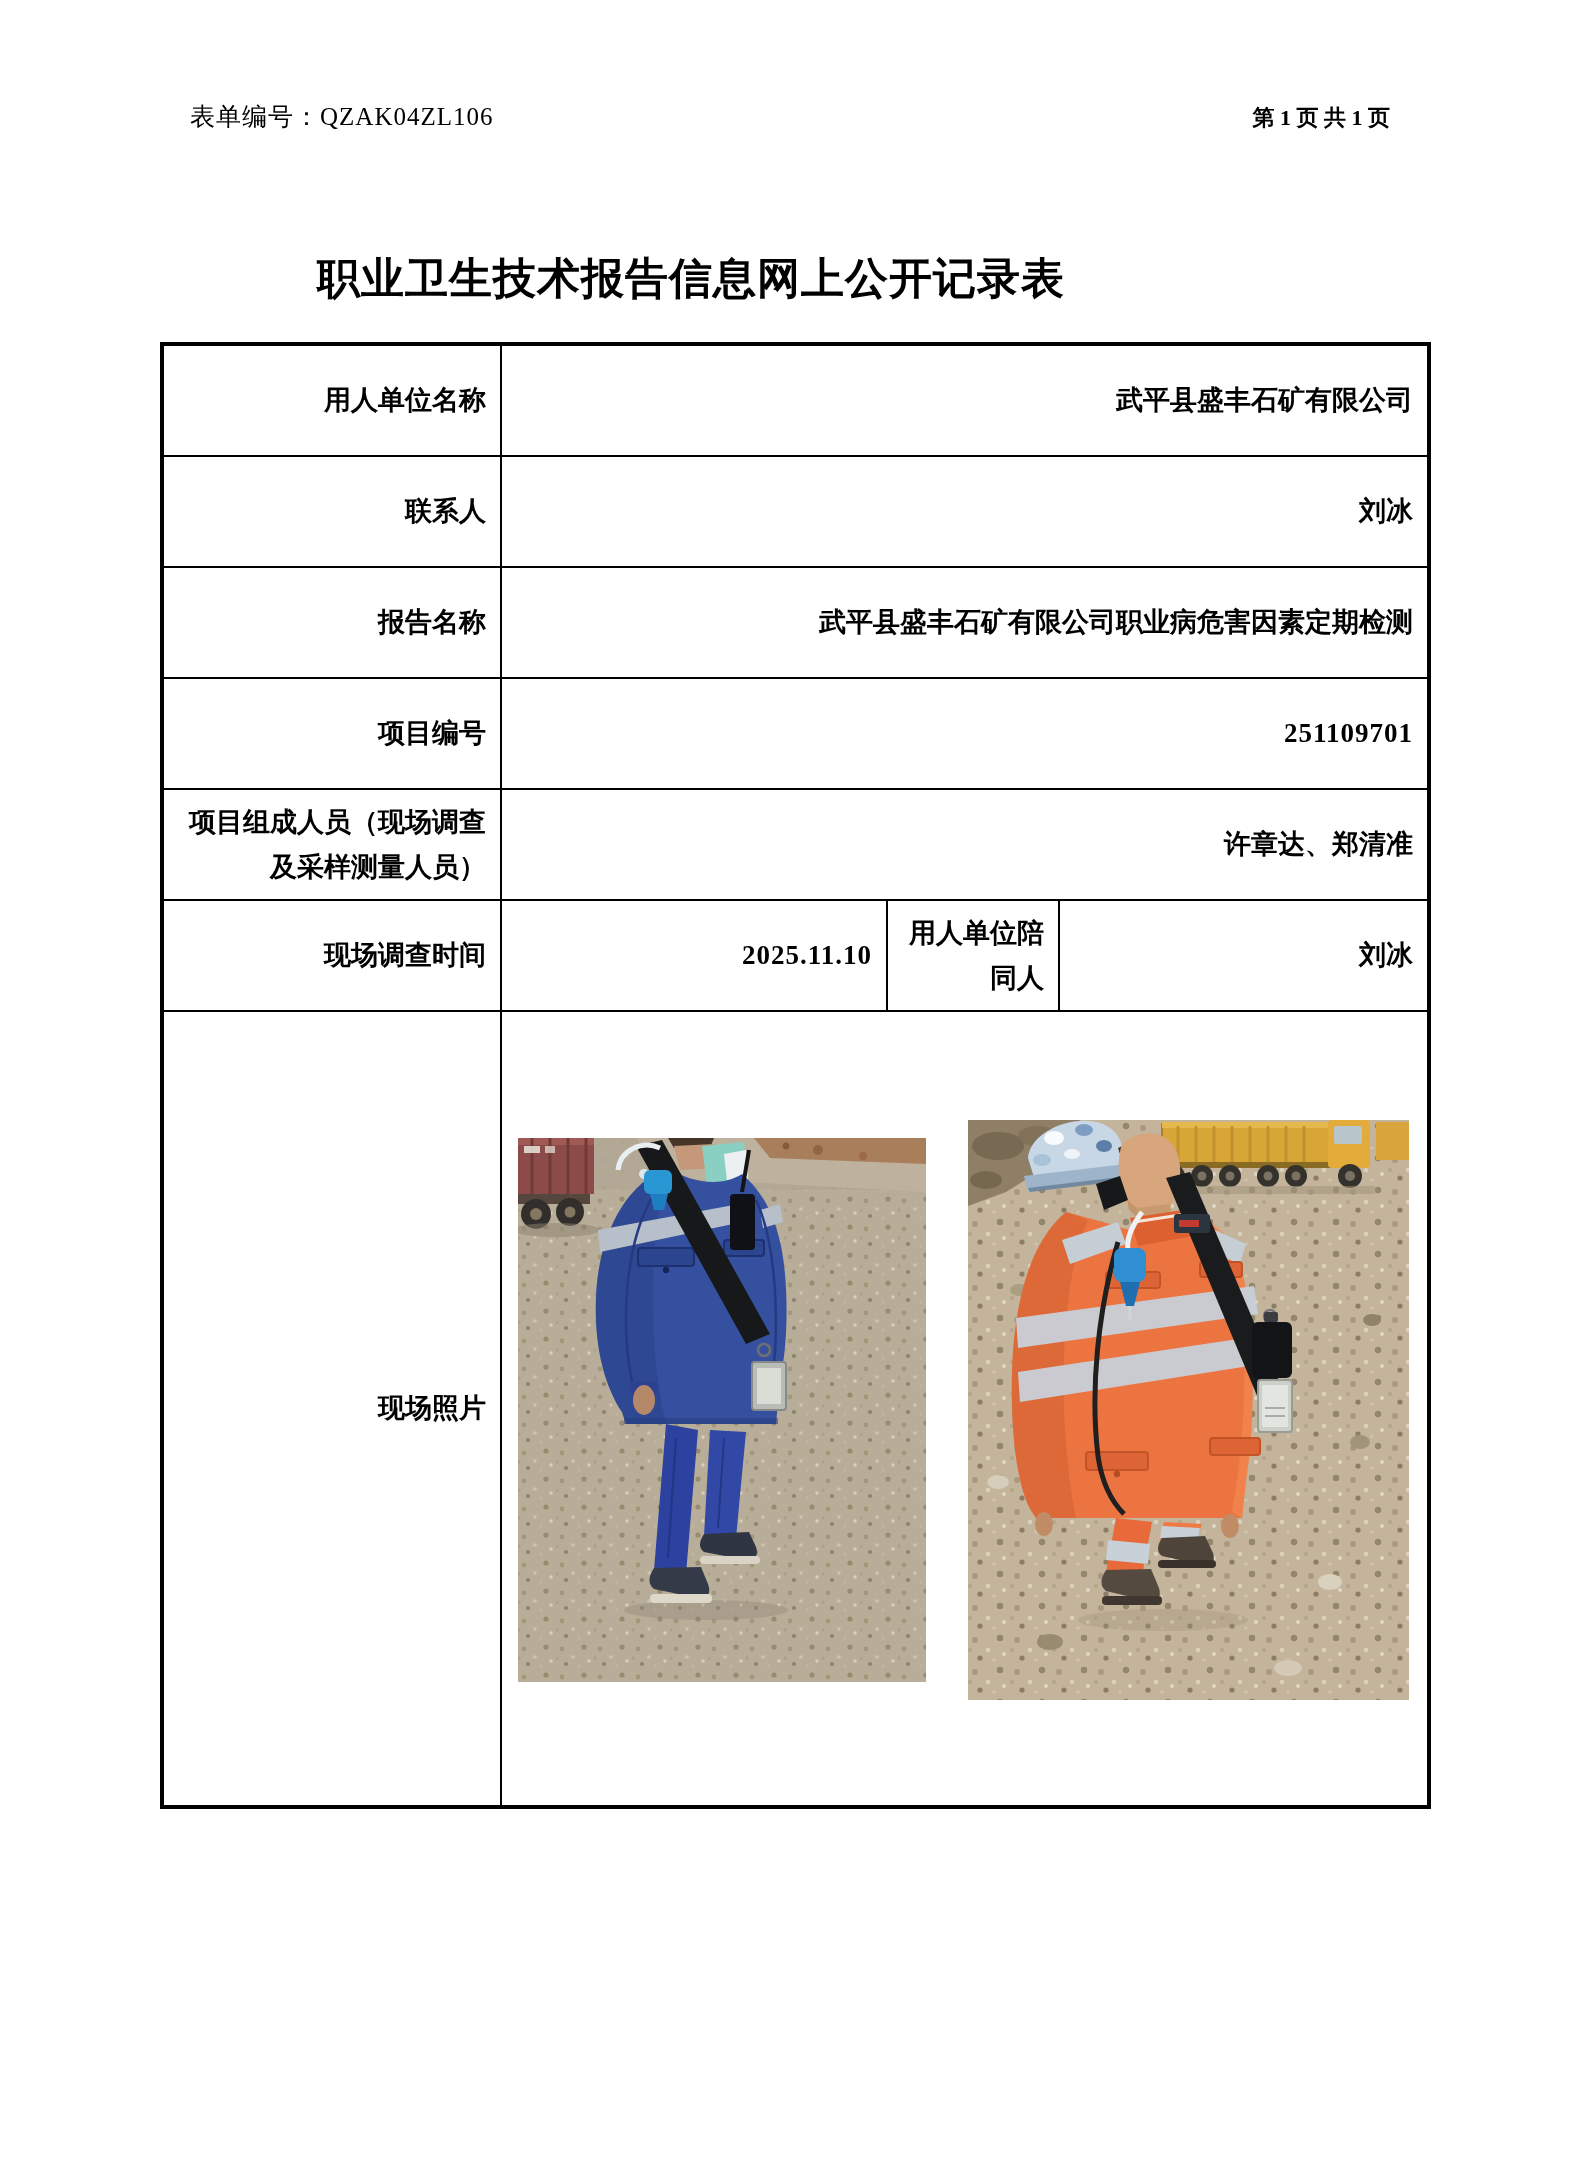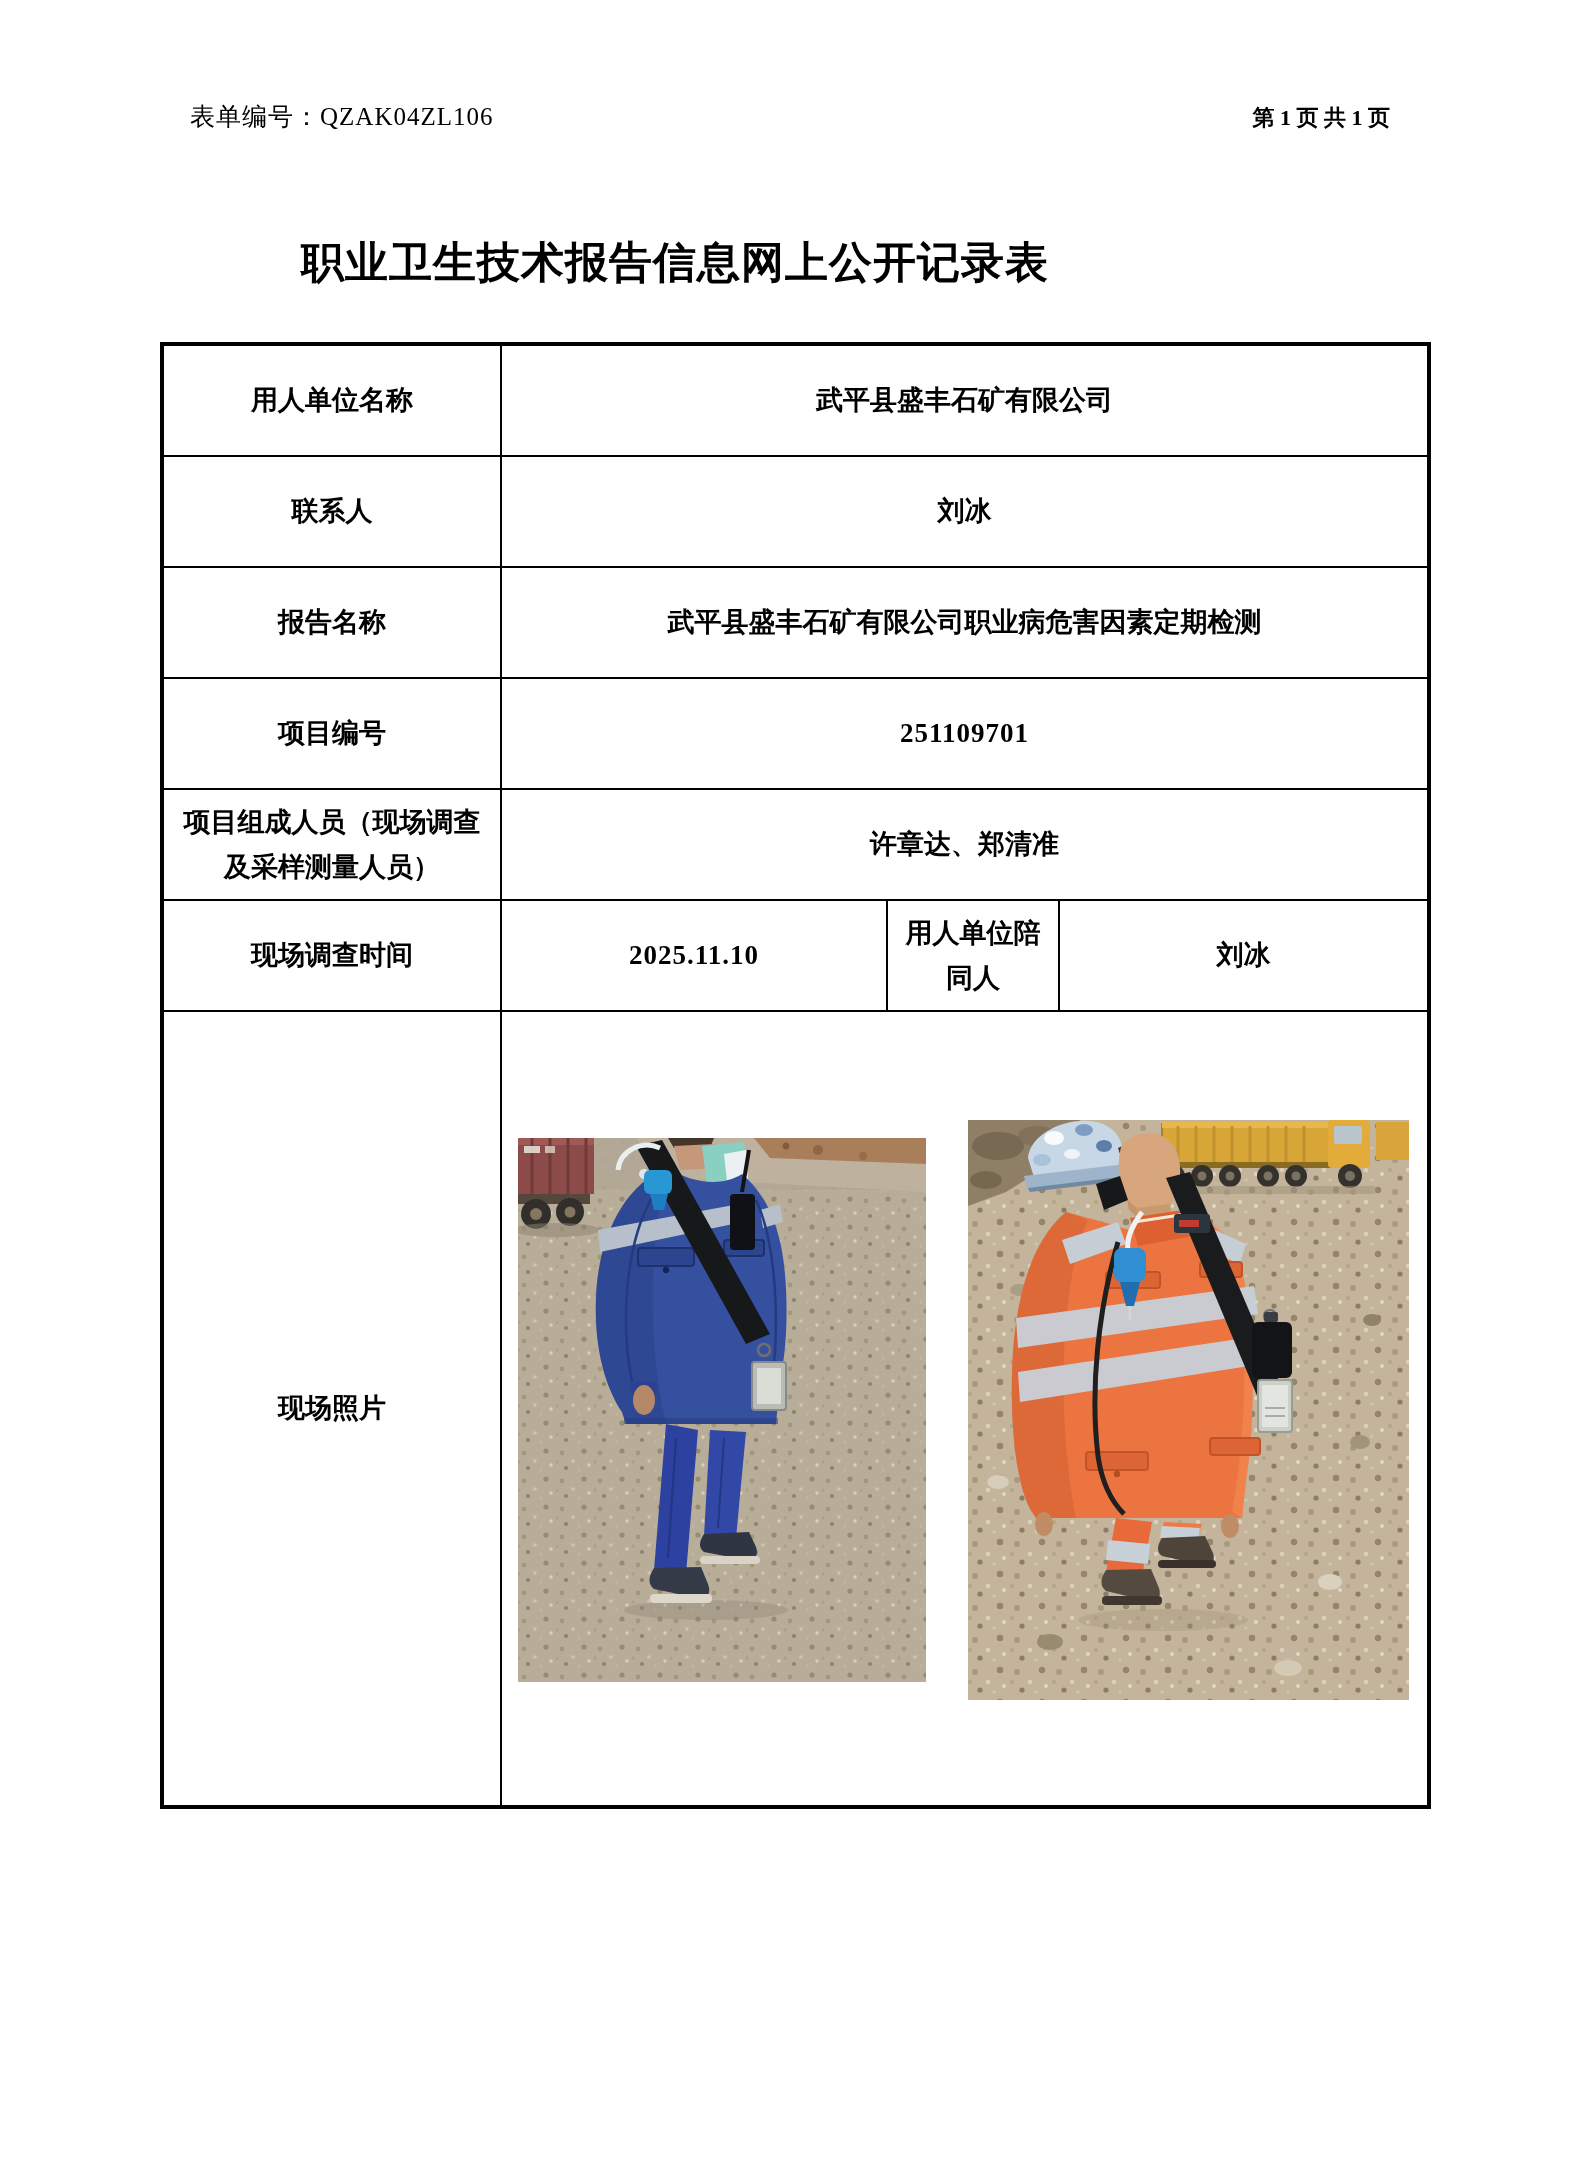--- a/index.html
+++ b/index.html
@@ -8,29 +8,29 @@
     font-family:"Liberation Serif","DejaVu Serif",serif;color:#000;
     overflow:hidden;
   }
   .doc-header-left{
     position:absolute;left:190px;top:100px;font-size:25px;letter-spacing:1px;text-align:right;
   }
   .doc-header-right{
     position:absolute;right:197px;top:103px;font-size:22px;font-weight:700;
   }
   .doc-title{
-    position:absolute;left:0;top:234px;width:1350px;margin:0;
+    position:absolute;left:0;top:234px;width:1350px;margin:16px;
     text-align:center;font-size:43px;font-weight:700;letter-spacing:1px;
   }
   table.record-table{
     position:absolute;left:160px;top:342px;width:1267px;
     border-collapse:collapse;table-layout:fixed;border:4px solid #000;
   }
   table.record-table td{
-    border:2px solid #000;text-align:center;vertical-align:middle;
+    border:2px solid #000;text-align:right;vertical-align:middle;
     font-size:27px;font-weight:700;padding:0 14px;line-height:1.65;
   }
   tr.r td{height:109px;}
   tr.photo-row td{height:793px;}
   td.num{font-size:28px;letter-spacing:1px;margin-top:20px;}
   td.mid{padding:0 20px;margin-top:12px;}
   td.photo-cell{position:relative;padding:0;}
   svg.photo{position:absolute;display:block;}
   #photo-left{left:16px;top:126px;}
   #photo-right{left:466px;top:108px;}

